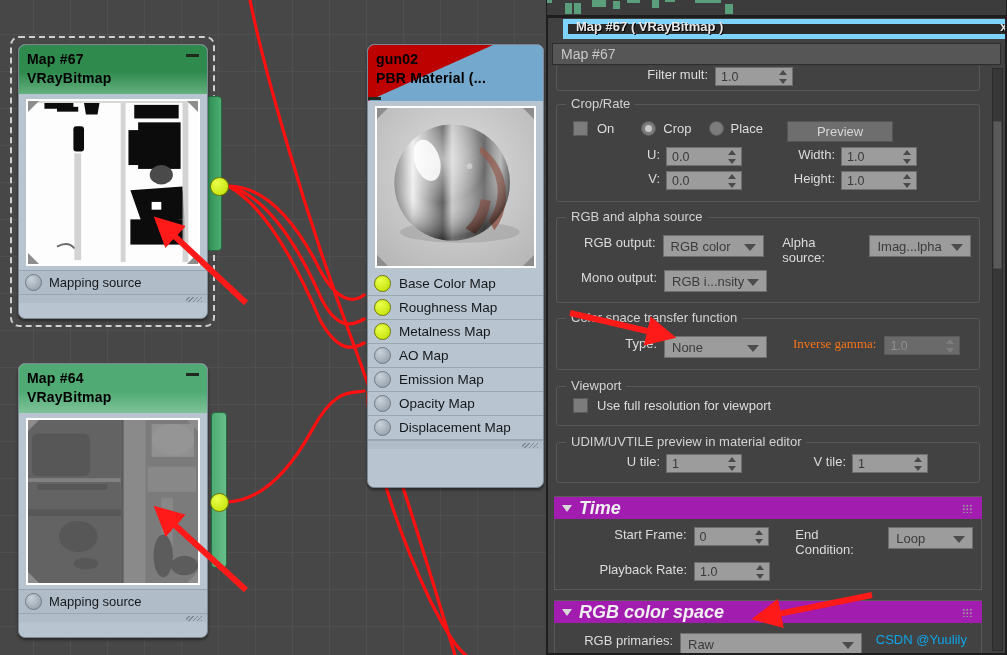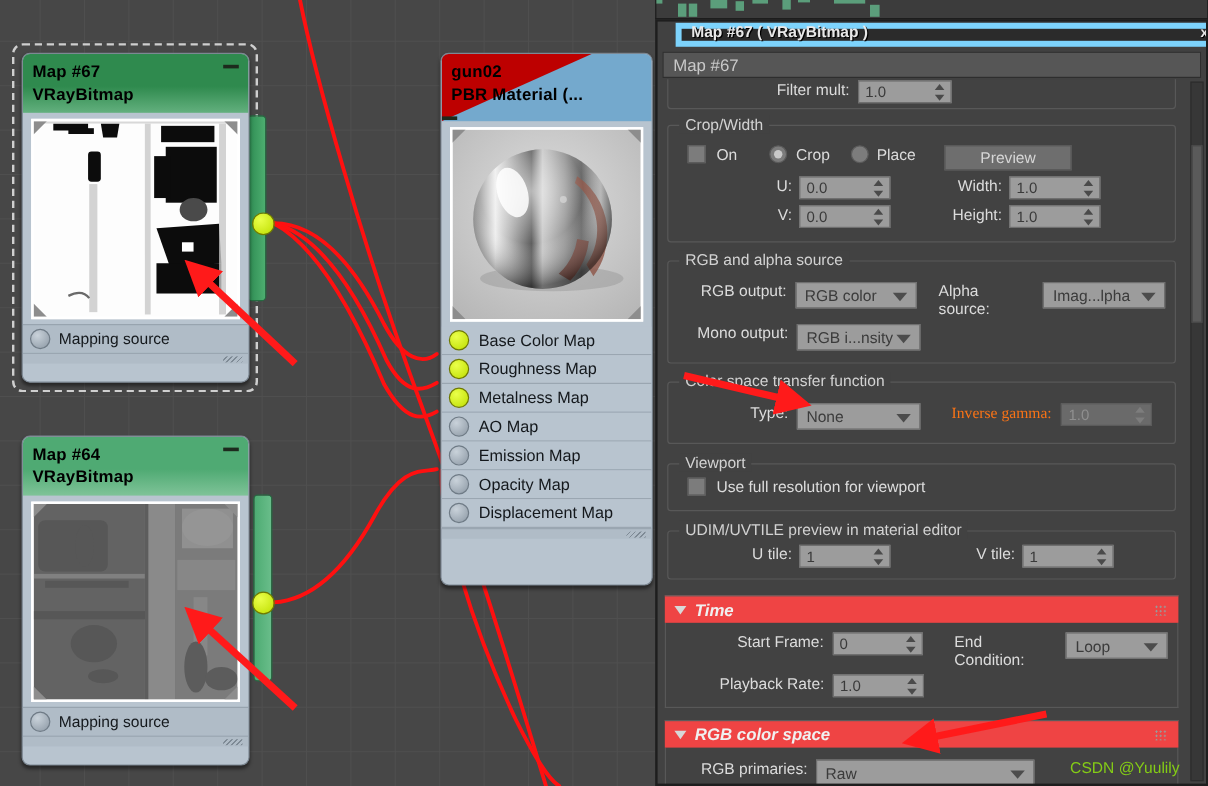--- a/index.html
+++ b/index.html
@@ -216,24 +216,24 @@
     border-radius:50%; background:#c9c9c9;
   }
   .btn {
     background:#6e6e6e; border:1px solid #565656;
     color:#d6d6d6; font-size:13px; text-align:center;
     height:21px; line-height:19px;
   }
 
   .rollout-head {
     margin:7px 6px 0 6px;
-    background:#ef4444;
+    background:#a21caf;
     border-top:1px solid #5c5c5c;
     height:23px; display:flex; align-items:center;
-    color:#f0f0f0; font-size:14px; font-weight:bold; font-style:italic;
+    color:#f0f0f0; font-size:18px; font-weight:bold; font-style:italic;
     position:relative;
   }
   .rollout-head .tri {
     width:0;height:0; margin:0 7px 0 8px;
     border-left:5px solid transparent; border-right:5px solid transparent;
     border-top:7px solid #d8d8d8;
   }
   .rollout-head .dots {
     position:absolute; right:9px; top:7px; width:11px;height:9px;
     background-image:radial-gradient(#9a9a9a 38%, transparent 40%);
@@ -246,22 +246,22 @@
 
   #vscroll {
     position:absolute; right:4px; top:68px; width:11px; height:583px;
     background:#373737; border:1px solid #2c2c2c;
   }
   #vthumb {
     position:absolute; left:0; top:52px; width:9px; height:148px;
     background:#5a5a5a; border:1px solid #474747;
   }
   #watermark {
-    position:absolute; right:24px; bottom:8px;
-    color:#84cc16; font-size:13px;
+    position:absolute; right:40px; bottom:8px;
+    color:#0ea5e9; font-size:13px;
   }
   #panelborder{
     position:absolute; left:0;top:16px;width:461px;height:639px;
     border:2px solid #1e1e1e; pointer-events:none;
   }
 </style>
 </head>
 <body>
 
 <div id="canvas">
@@ -495,21 +495,21 @@
         <div class="row" style="margin-bottom:0;">
           <span class="lbl" style="width:150px;text-align:right;padding-right:7px;">Filter mult:</span>
           <span class="spin" style="width:78px;">
             <span>1.0</span>
             <span class="arrows"></span>
           </span>
         </div>
       </div>
 
       <div class="grp" style="margin-top:13px;">
-        <span class="lg">Crop/Width</span>
+        <span class="lg">Crop/Rate</span>
         <div class="row" style="margin-top:2px;">
           <span class="chk" style="margin-left:8px;"></span>
           <span class="lbl" style="margin-left:9px;">On</span>
           <span class="radio on" style="margin-left:27px;"></span>
           <span class="lbl" style="margin-left:7px;">Crop</span>
           <span class="radio" style="margin-left:17px;"></span>
           <span class="lbl" style="margin-left:7px;">Place</span>
           <span class="btn" style="margin-left:24px;width:106px;">Preview</span>
         </div>
         <div class="row">

